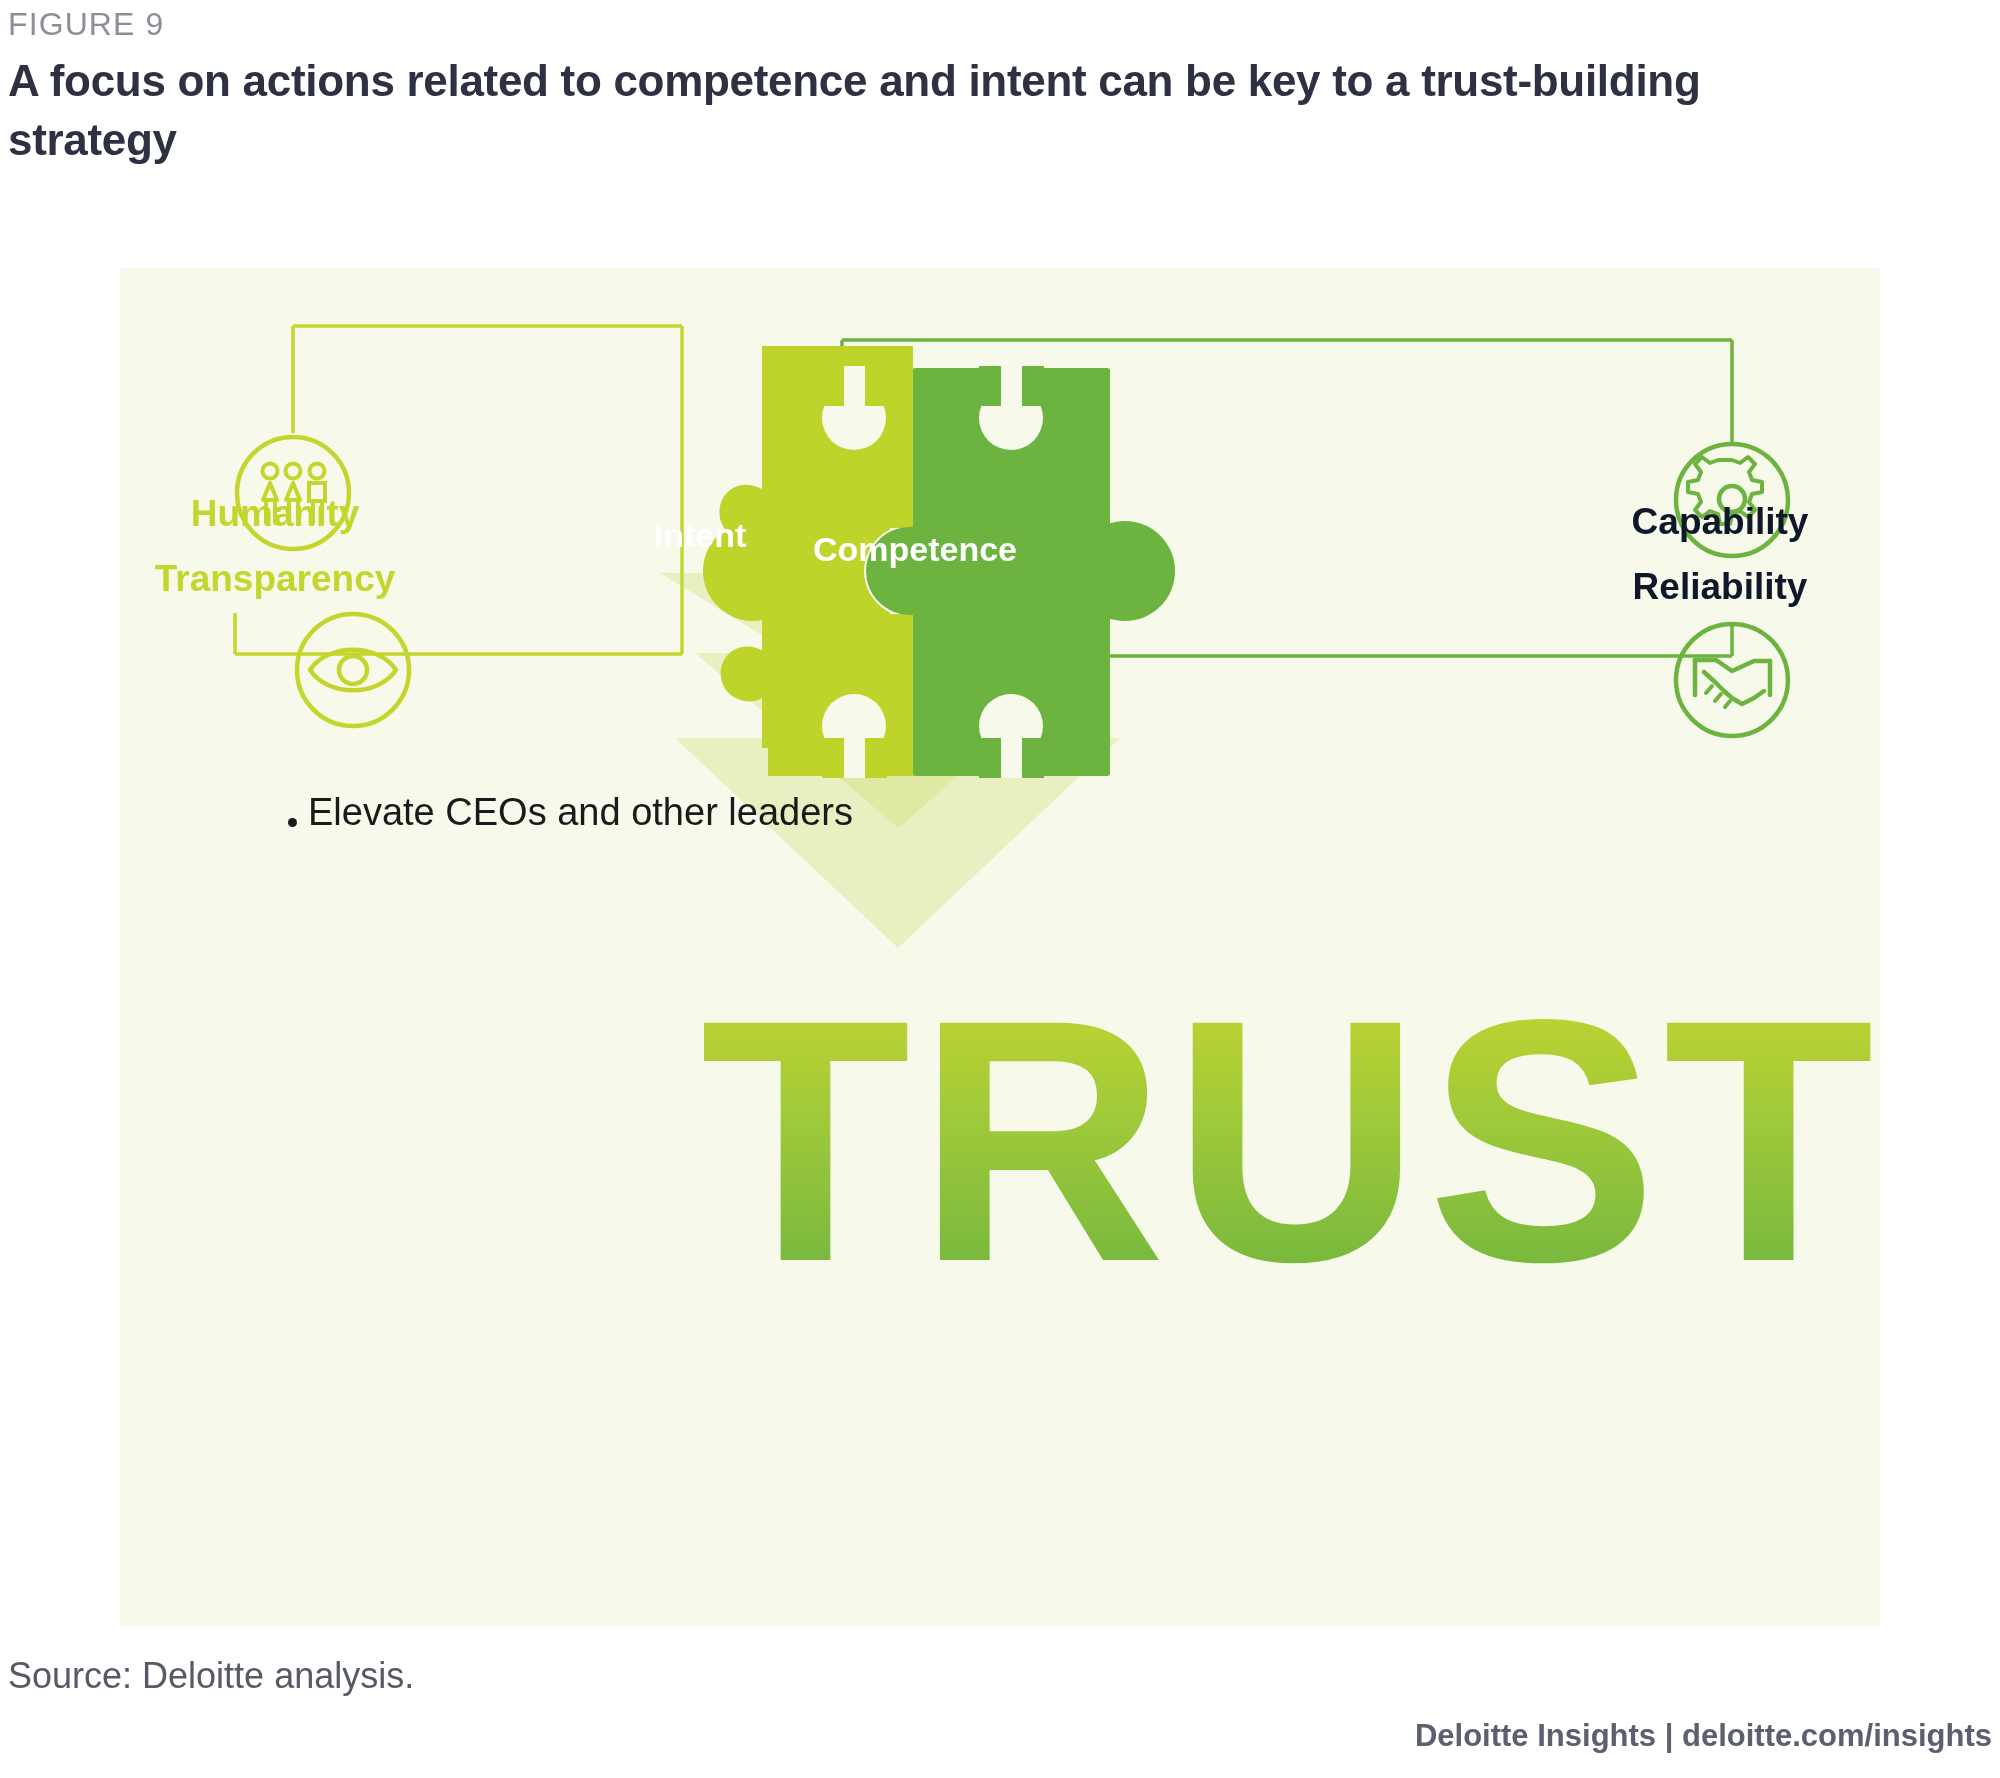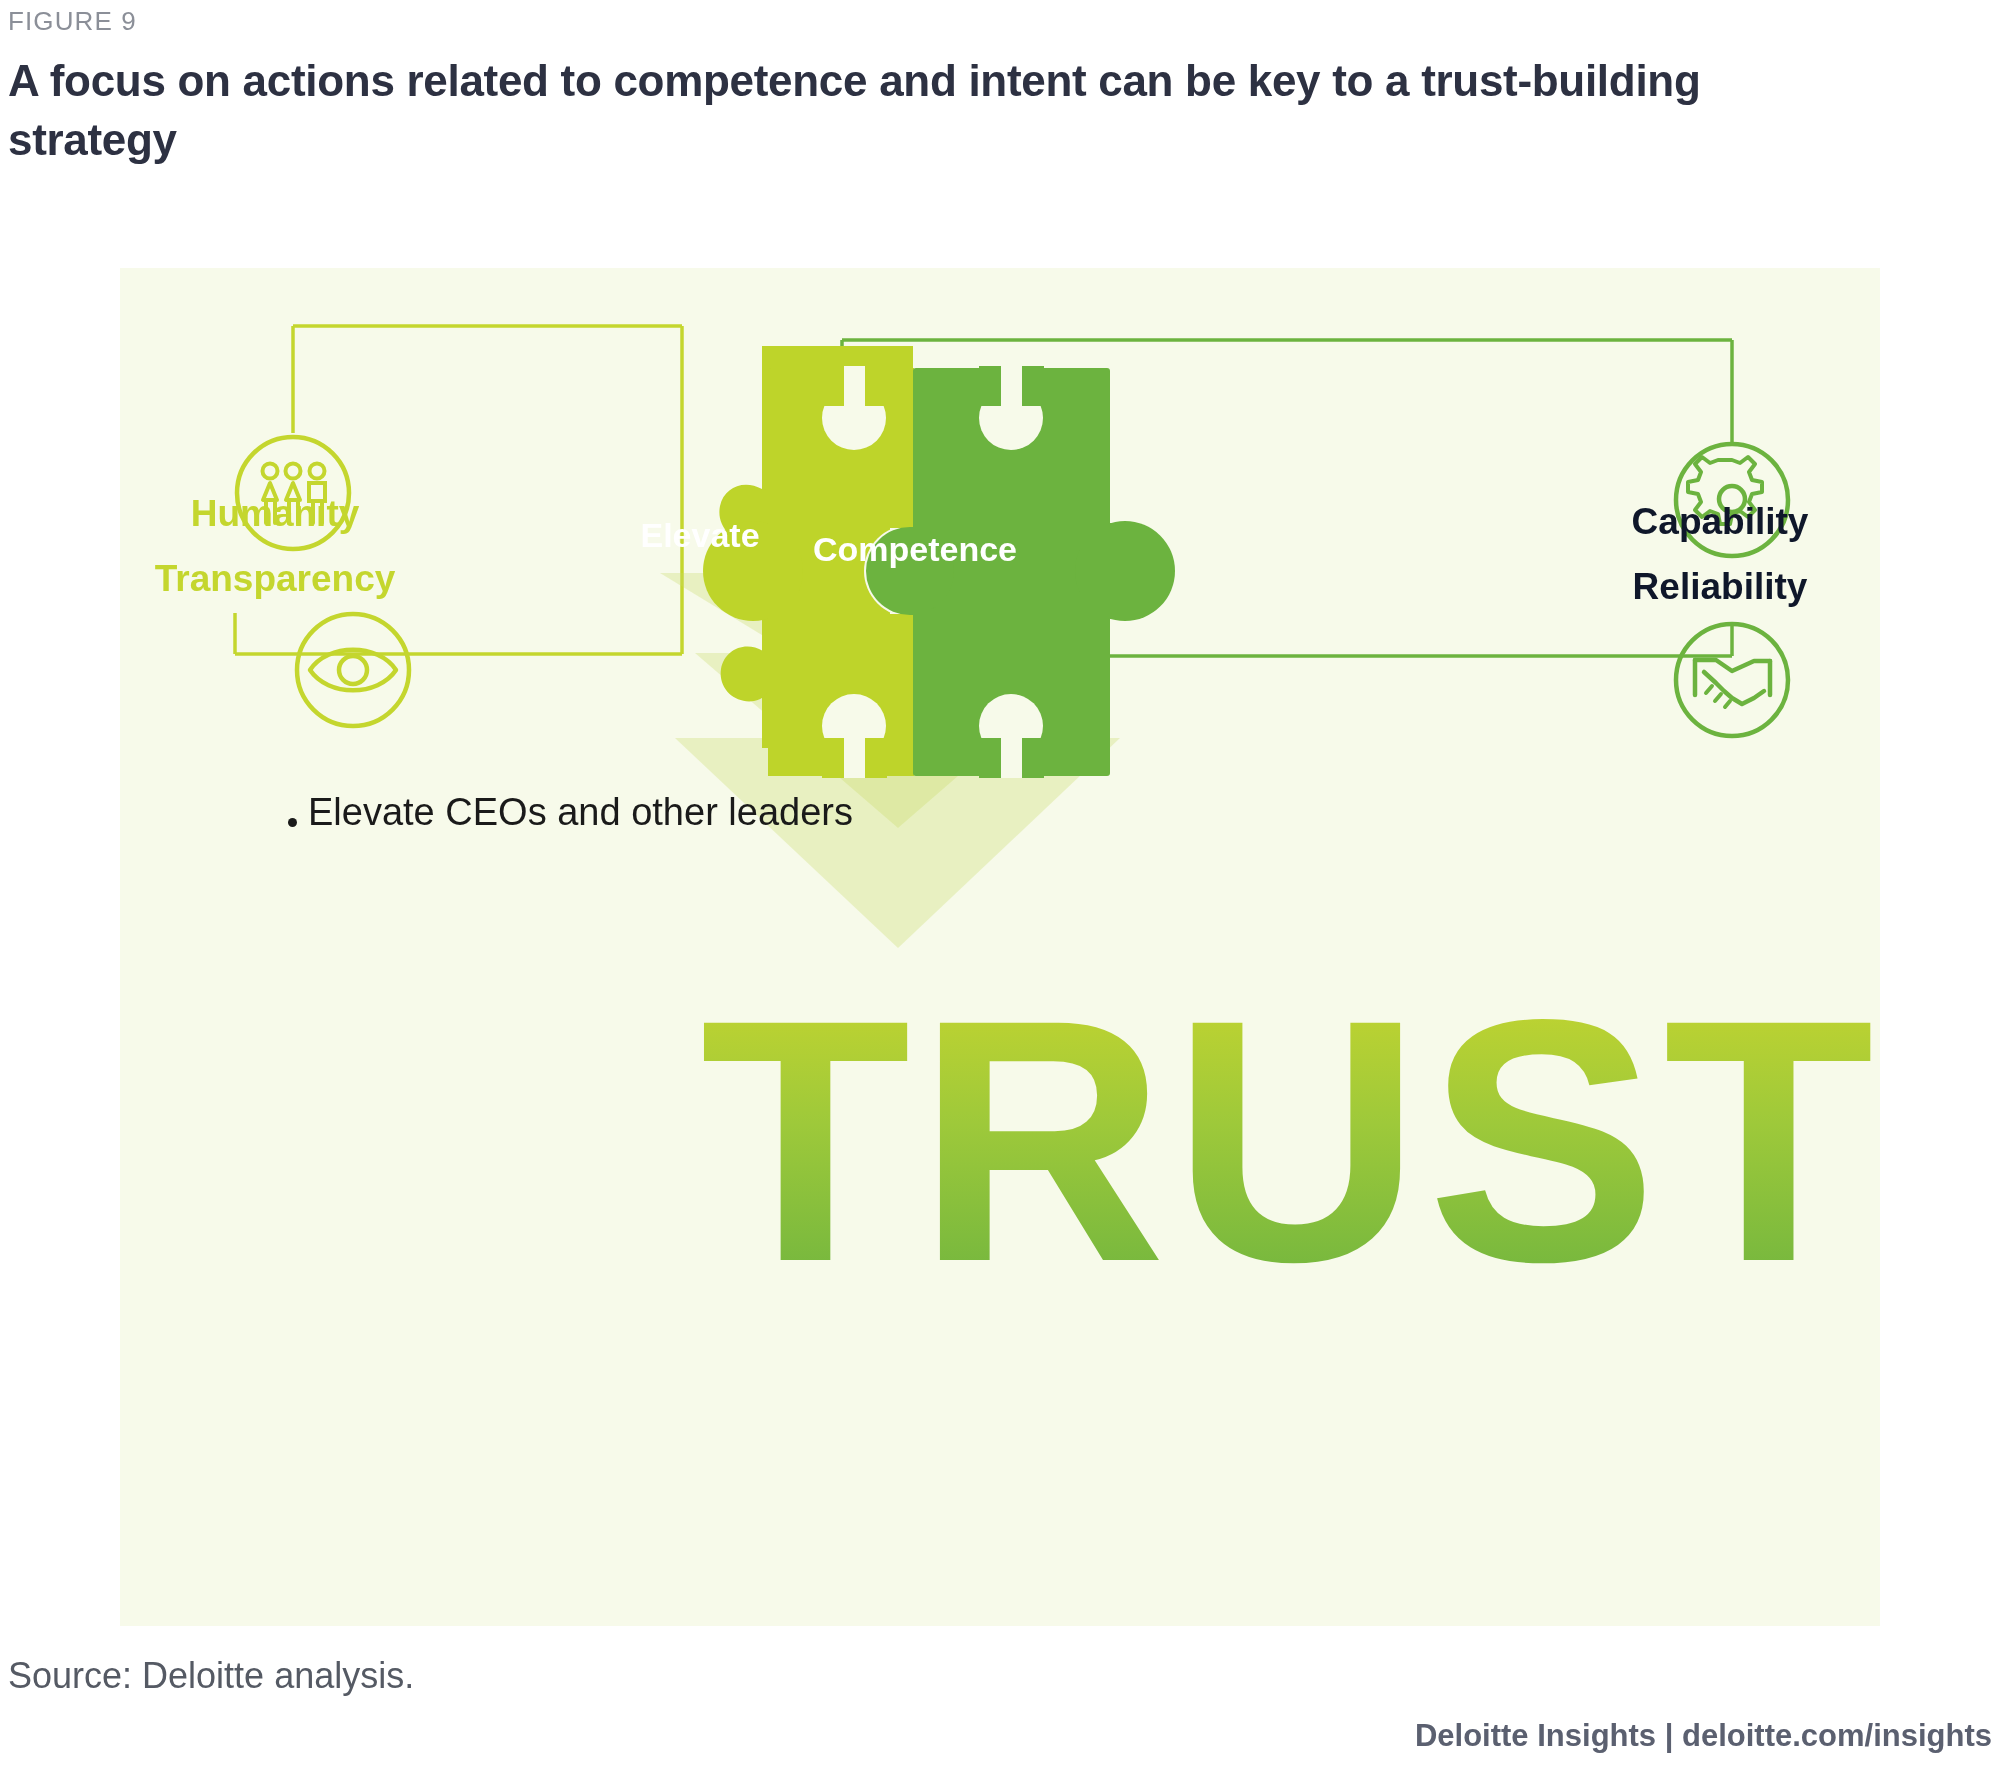--- a/index.html
+++ b/index.html
@@ -13,21 +13,21 @@
     position: relative;
     font-family: "Liberation Sans", sans-serif;
     overflow: hidden;
   }
 
   
   #figure-label {
     position: absolute;
     left: 8px;
     top: 6px;
-    font-size: 26px;
+    font-size: 32px;
     letter-spacing: 1.1px;
     color: #8b8f98;
     font-family: "Liberation Sans", sans-serif;
     font-weight: 400;
   }
   #figure-title {
     position: absolute;
     left: 8px;
     top: 52px;
     width: 1700px;
@@ -354,21 +354,21 @@
       </g>
     </g>
 
   </svg>
 
   <div class="side-label left-label" id="label-humanity">Humanity</div>
   <div class="side-label left-label" id="label-transparency">Transparency</div>
   <div class="side-label right-label" id="label-capability">Capability</div>
   <div class="side-label right-label" id="label-reliability">Reliability</div>
 
-  <div class="puzzle-label" id="label-intent">Elevate</div>
+  <div class="puzzle-label" id="label-intent">Intent</div>
   <div class="puzzle-label" id="label-competence">Competence</div>
 
   <div class="bullet-list" id="bullets-left">
     <div class="bullet-item">Elevate CEOs and other leaders</div>
   </div>
 
 
   <div id="trust-word">TRUST</div>
 
 </div>

